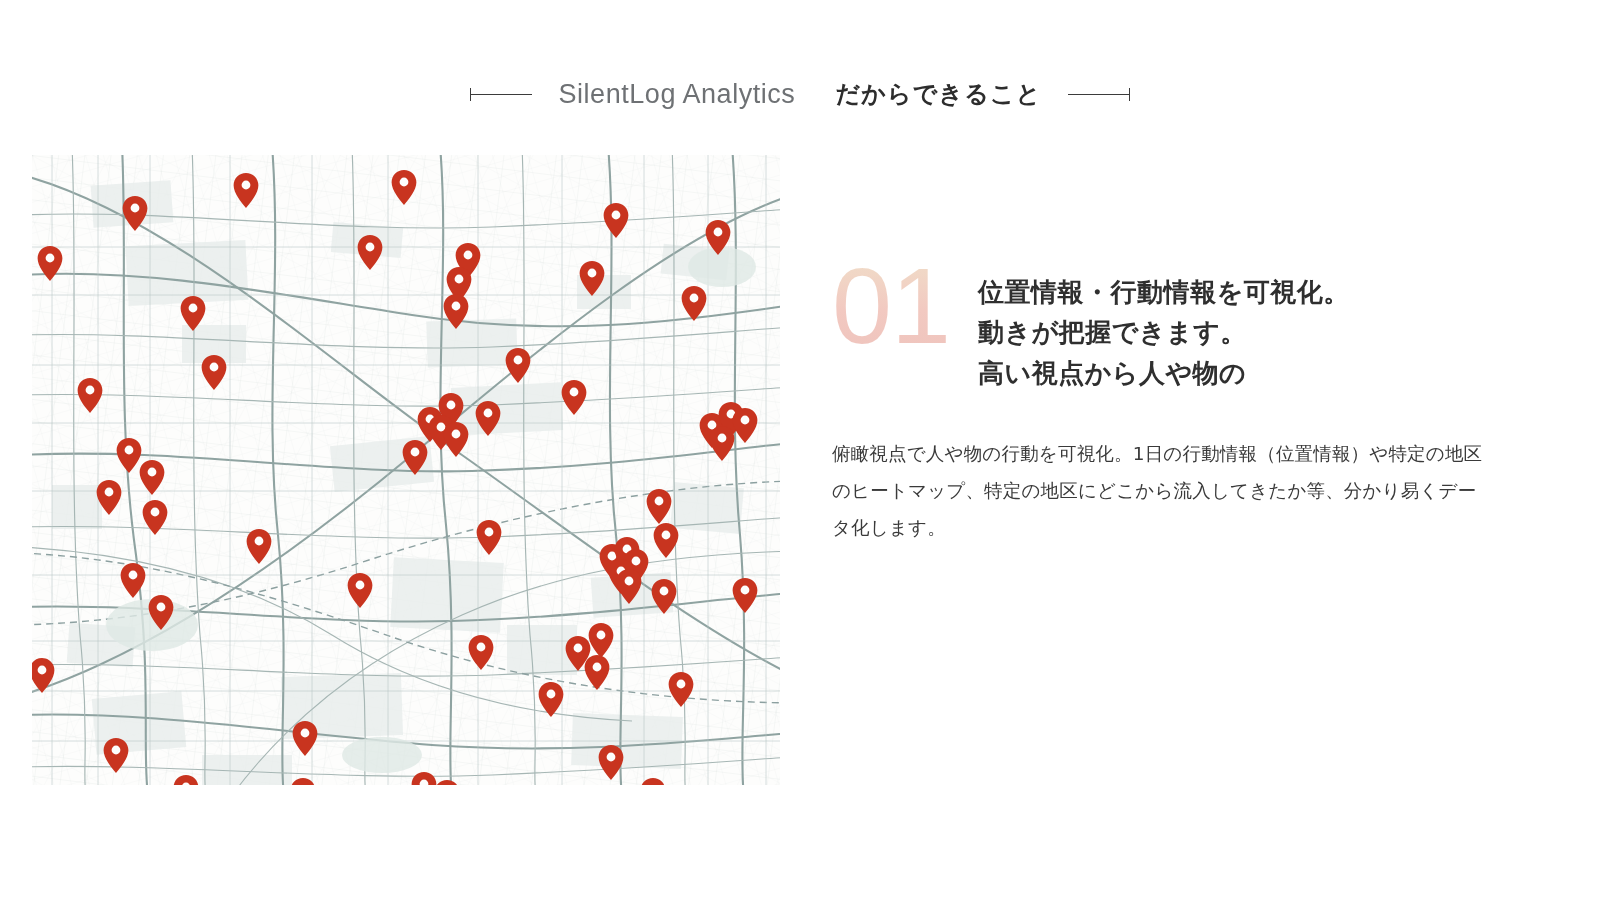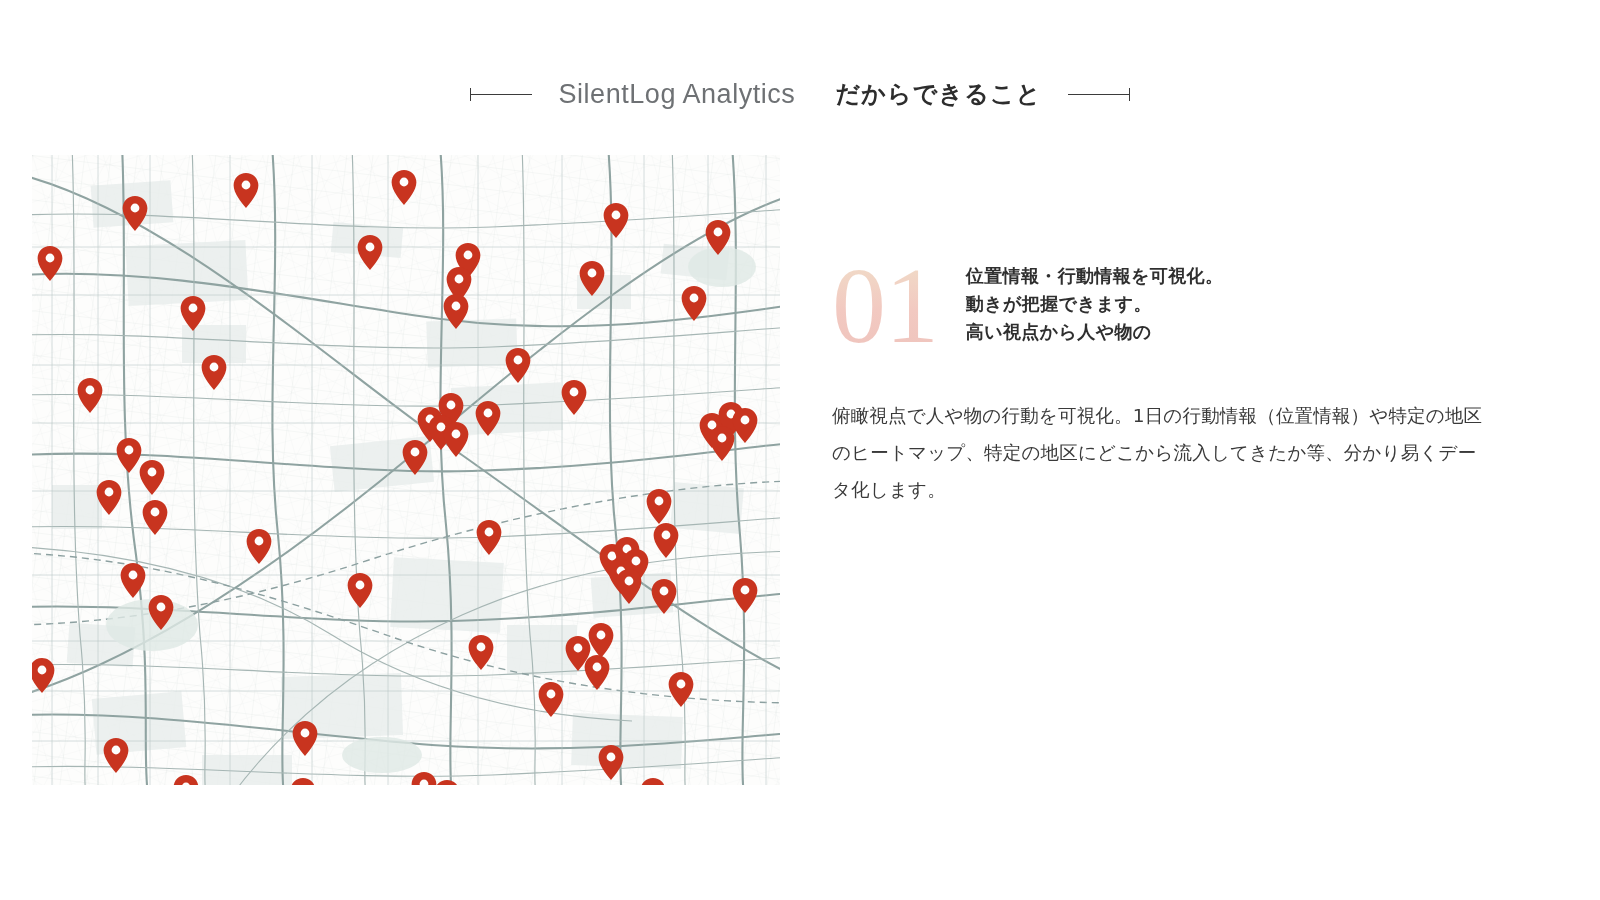--- a/index.html
+++ b/index.html
@@ -92,41 +92,41 @@
     width: 700px;
   }
 
   .headline-row {
     display: flex;
     align-items: flex-start;
     gap: 10px;
   }
 
   .big-number {
-    font-family: Liberation Serif, serif;
+    font-family: Liberation Sans, sans-serif;
     font-size: 108px;
     line-height: 0.92;
     font-weight: 400;
     letter-spacing: -0.01em;
     background: linear-gradient(180deg, #f0ddc8 0%, #f2c9c1 55%, #efc4bd 100%);
     -webkit-background-clip: text;
     background-clip: text;
     color: transparent;
     margin-top: 4px;
     user-select: none;
   }
 
   .headline {
     font-family: "DejaVu Sans", sans-serif;
-    font-size: 18px;
+    font-size: 26px;
     font-weight: 700;
     line-height: 1.55;
     color: #2f2f2f;
     letter-spacing: 0.02em;
-    margin-top: 10px;
+    margin-top: 20px;
     margin-left: 18px;
   }
 
   .body-copy {
     margin-top: 42px;
     font-family: "DejaVu Sans", sans-serif;
     font-size: 18.5px;
     line-height: 2.0;
     color: #3a3a3a;
     letter-spacing: 0.01em;

